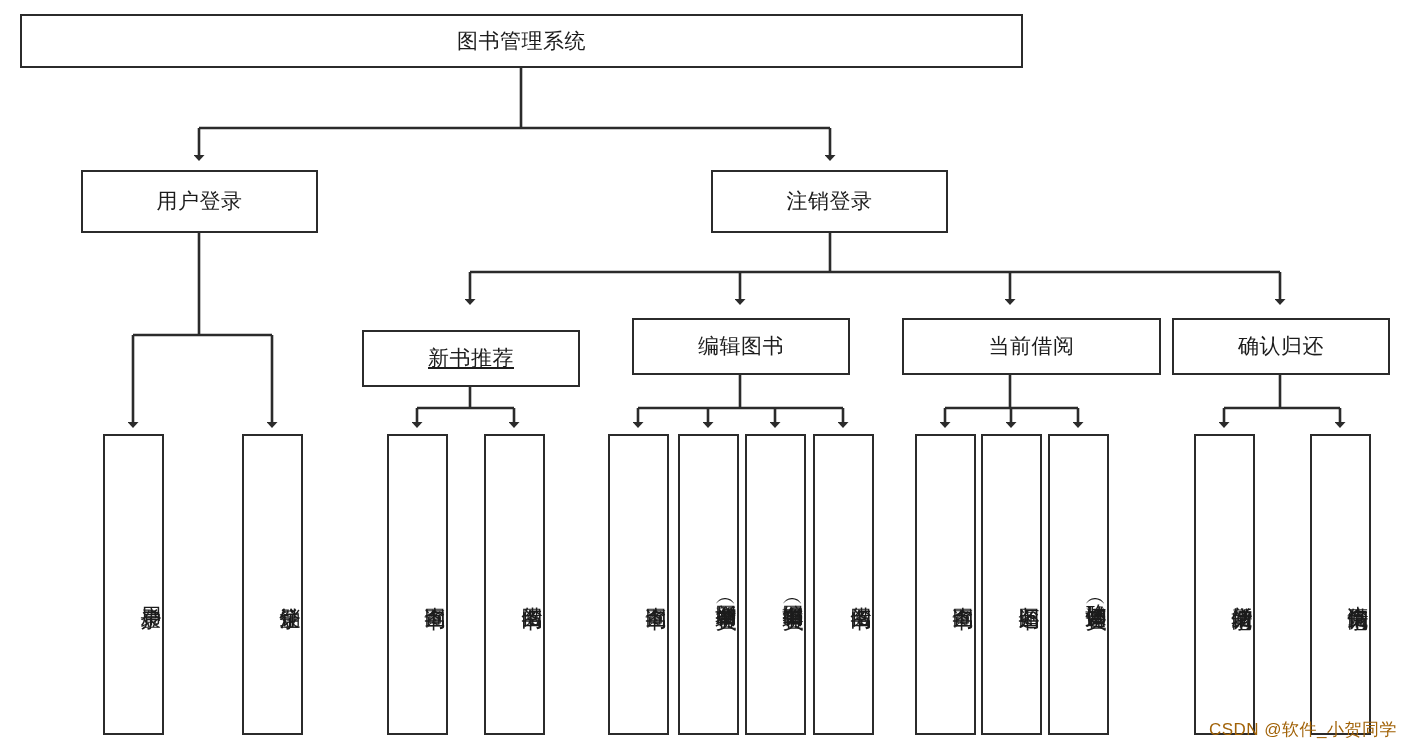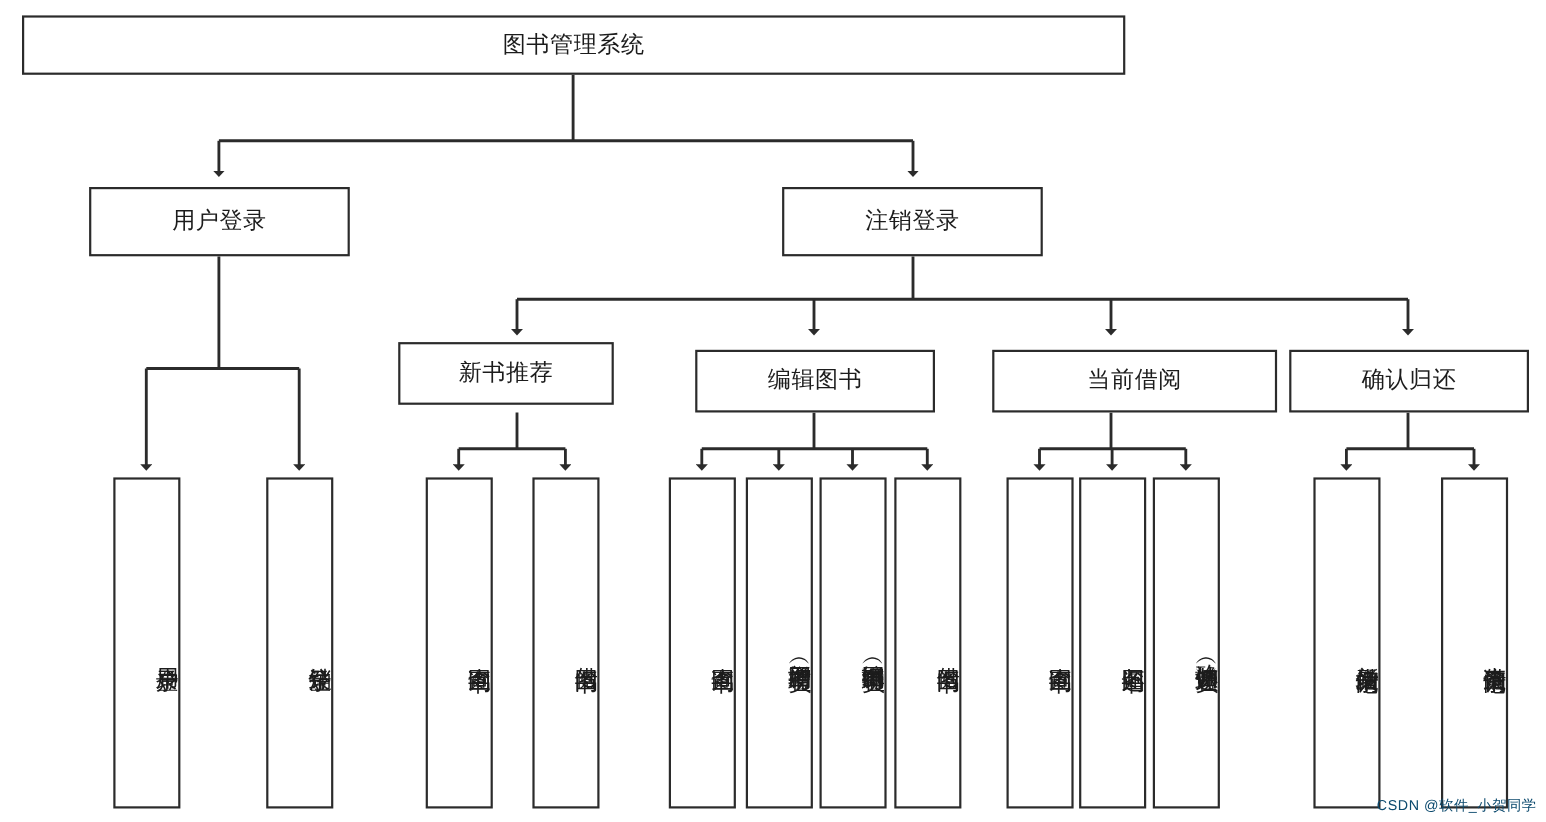--- a/index.html
+++ b/index.html
@@ -51,22 +51,22 @@
     left: 0;
     top: 0;
     width: 1405px;
     height: 747px;
     pointer-events: none;
   }
   .watermark {
     position: absolute;
     right: 8px;
     bottom: 6px;
-    font-size: 13px;
-    color: #0c4a6e;
+    font-size: 17px;
+    color: #a16207;
     letter-spacing: 0.5px;
     white-space: nowrap;
   }
 </style>
 </head>
 <body>
 
 <div id="canvas">
 
   <svg class="links" viewBox="0 0 1405 747">
@@ -123,21 +123,21 @@
     <span>图书管理系统</span>
   </div>
 
   <div class="node horiz" style="left:81px; top:170px; width:237px; height:63px;">
     <span>用户登录</span>
   </div>
   <div class="node horiz" style="left:711px; top:170px; width:237px; height:63px;">
     <span>注销登录</span>
   </div>
 
-  <div class="node horiz" style="left:362px; top:311px; width:196px; height:57px;">
+  <div class="node horiz" style="left:362px; top:330px; width:218px; height:57px;text-decoration:underline;">
     <span>新书推荐</span>
   </div>
   <div class="node horiz" style="left:632px; top:318px; width:218px; height:57px;">
     <span>编辑图书</span>
   </div>
   <div class="node horiz" style="left:902px; top:318px; width:259px; height:57px;">
     <span>当前借阅</span>
   </div>
   <div class="node horiz" style="left:1172px; top:318px; width:218px; height:57px;">
     <span>确认归还</span>

